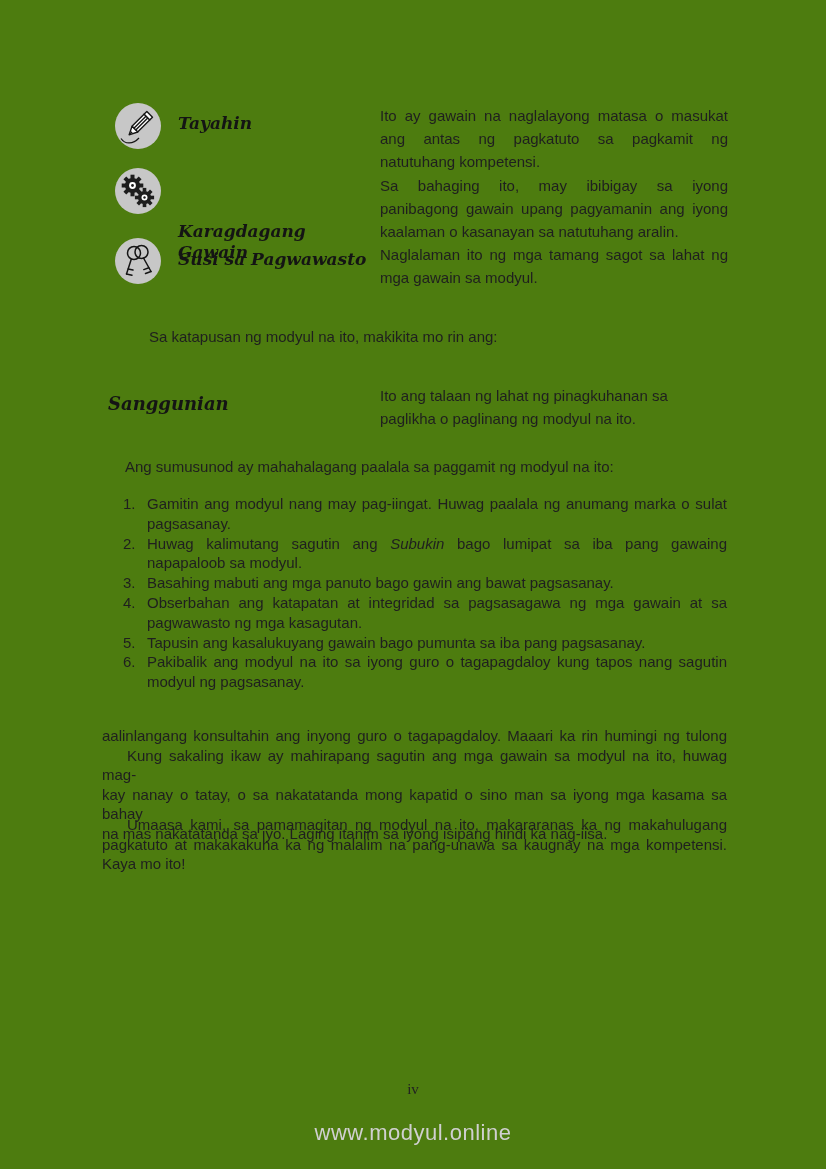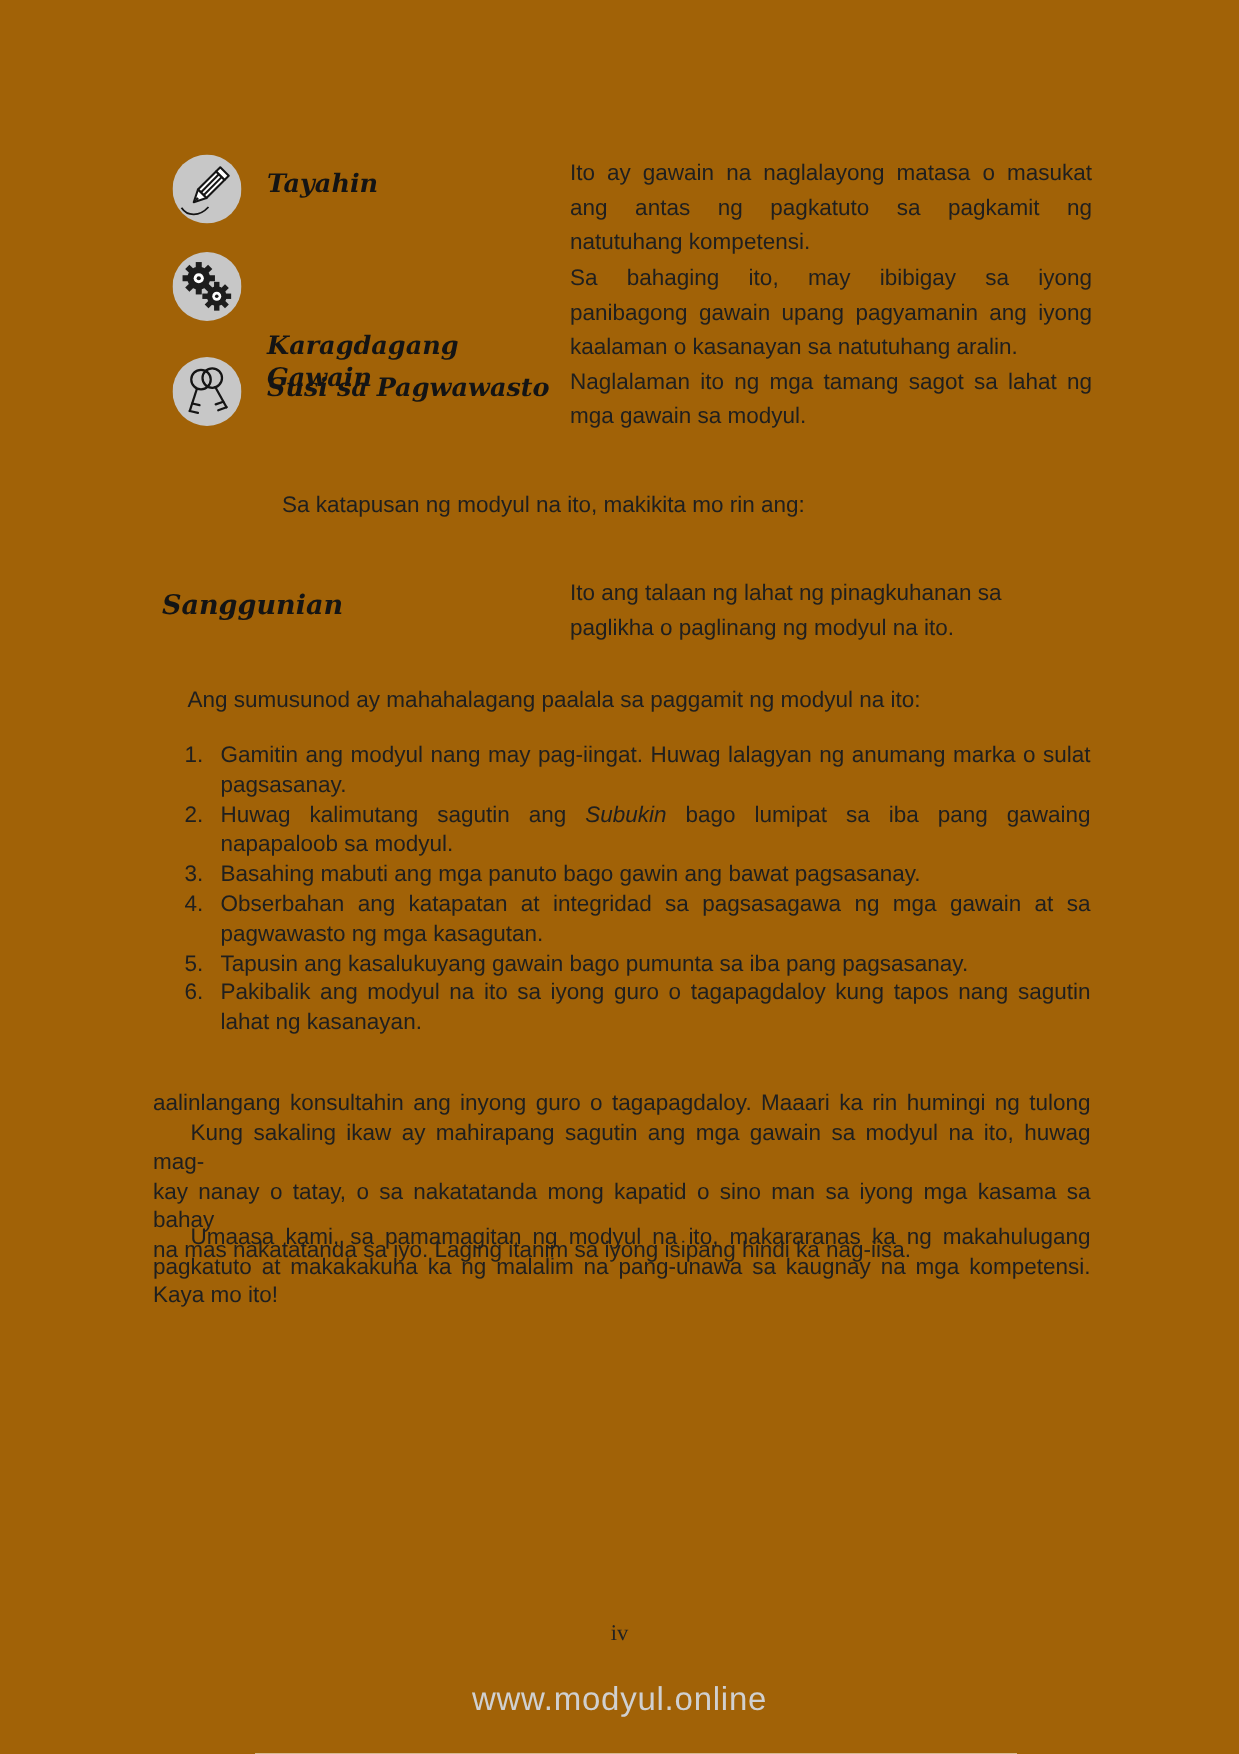--- a/index.html
+++ b/index.html
@@ -1,16 +1,16 @@
 <!DOCTYPE html>
 <html style="--wm-color: #d0d0d0;"><head>
 <meta charset="utf-8">
 <style>
   html,body{margin:0;padding:0;background:#fff;}
-  .page{position:relative;width:826px;height:1169px;background:#a16207;overflow:hidden;
+  .page{position:relative;width:826px;height:1169px;background:#4d7c0f;overflow:hidden;
         font-family:"Liberation Sans",sans-serif;color:#1f1f1f;}
   .abs{position:absolute;}
   
   .badge{width:46px;height:46px;display:block;}
   .legend-label{font-family:"DejaVu Serif",serif;font-weight:bold;font-style:italic;
                 font-size:17px;line-height:21px;white-space:pre-line;color:#141414;}
   .legend-desc{width:348px;font-size:15px;line-height:23.2px;}
   .jl{text-align:justify;text-align-last:justify;}
   
   .body-line{font-size:15px;}
@@ -116,36 +116,36 @@
         <circle cx="26.5" cy="14" r="6.5" fill="none"></circle>
       </g>
     </svg>
   </div>
   <div class="abs legend-label" style="left:178px;top:249px;width:230px;">Susi sa Pagwawasto</div>
   <div class="abs legend-desc" style="left:380px;top:243px;">
     <div class="jl">Naglalaman ito ng mga tamang sagot sa lahat ng</div>
     <div>mga gawain sa modyul.</div>
   </div>
 
-  <div class="abs body-line" style="left:149px;top:328px;margin-left:39px;">Sa katapusan ng modyul na ito, makikita mo rin ang:</div>
+  <div class="abs body-line" style="left:149px;top:328px;">Sa katapusan ng modyul na ito, makikita mo rin ang:</div>
 
   <div class="abs sang-label" style="left:108px;top:393px;">Sanggunian</div>
   <div class="abs sang-desc" style="left:380px;top:384px;">
     <div>Ito ang talaan ng lahat ng pinagkuhanan sa</div>
     <div>paglikha o paglinang ng modyul na ito.</div>
   </div>
 
   <div class="abs body-line" style="left:125px;top:458px;">Ang sumusunod ay mahahalagang paalala sa paggamit ng modyul na ito:</div>
 
   <div class="abs list" style="left:123px;top:494px;">
 
     <div class="list-item">
       <div class="num">1.</div>
       <div class="itext">
-        <div class="jl">Gamitin ang modyul nang may pag-iingat. Huwag lalagyan ng anumang marka o sulat</div>
+        <div class="jl">Gamitin ang modyul nang may pag-iingat. Huwag paalala ng anumang marka o sulat</div>
         <div>pagsasanay.</div>
       </div>
     </div>
 
     <div class="list-item">
       <div class="num">2.</div>
       <div class="itext">
         <div class="jl"><span>Huwag kalimutang sagutin ang </span><span class="it">Subukin</span><span> bago lumipat sa iba pang gawaing</span></div>
         <div>napapaloob sa modyul.</div>
       </div>
@@ -170,21 +170,21 @@
       <div class="num">5.</div>
       <div class="itext">
         <div>Tapusin ang kasalukuyang gawain bago pumunta sa iba pang pagsasanay.</div>
       </div>
     </div>
 
     <div class="list-item">
       <div class="num">6.</div>
       <div class="itext">
         <div class="jl">Pakibalik ang modyul na ito sa iyong guro o tagapagdaloy kung tapos nang sagutin</div>
-        <div>lahat ng kasanayan.</div>
+        <div>modyul ng pagsasanay.</div>
       </div>
     </div>
 
   </div>
 
   <div class="abs para" style="left:102px;top:726px;">
     <div class="jl">aalinlangang konsultahin ang inyong guro o tagapagdaloy. Maaari ka rin humingi ng tulong</div>
     <div class="jl ind">Kung sakaling ikaw ay mahirapang sagutin ang mga gawain sa modyul na ito, huwag mag-</div>
     <div class="jl">kay nanay o tatay, o sa nakatatanda mong kapatid o sino man sa iyong mga kasama sa bahay</div>
     <div>na mas nakatatanda sa iyo. Laging itanim sa iyong isipang hindi ka nag-iisa.</div>

